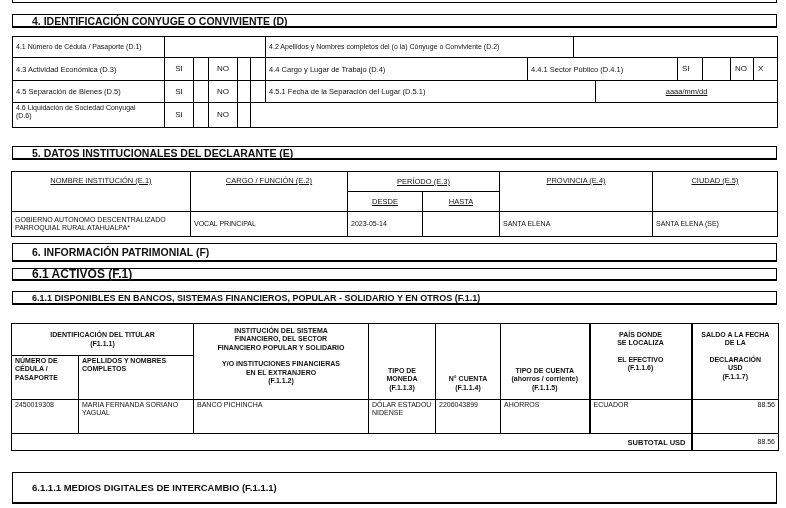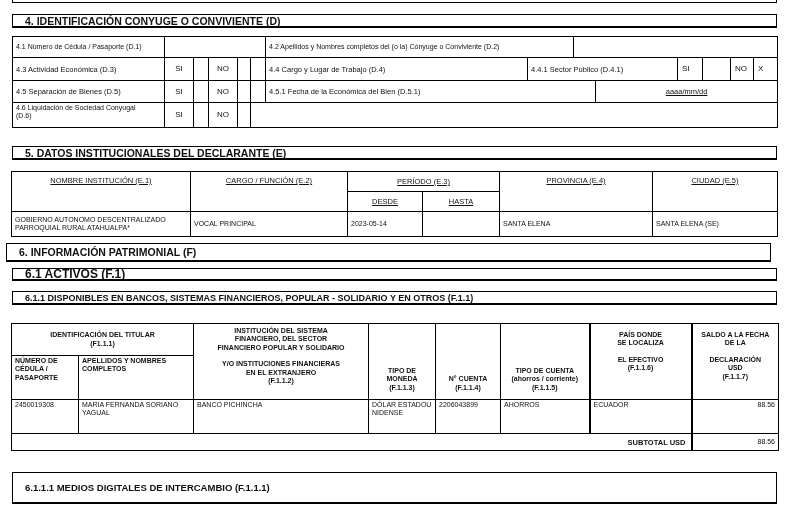--- a/index.html
+++ b/index.html
@@ -1,18 +1,18 @@
 <!DOCTYPE html>
 <html><head>
 <meta charset="utf-8">
 <style>
   html,body{margin:0;padding:0;background:#fff;}
   body{width:786px;height:508px;position:relative;font-family:"Liberation Sans",sans-serif;color:#111;overflow:hidden;}
   .abs{position:absolute;box-sizing:border-box;}
-  .hdrbox{border:1px solid #000;border-bottom-width:2px;display:flex;align-items:center;padding:0 12px;font-weight:bold;background:#fff;}
+  .hdrbox{border:1px solid #000;border-bottom-width:2px;display:flex;align-items:center;padding:0 19px;font-weight:bold;background:#fff;}
   table{border-collapse:collapse;table-layout:fixed;background:#fff;}
   td{border:1px solid #000;padding:1px 3px;font-size:7.5px;line-height:1.2;overflow:hidden;vertical-align:middle;box-sizing:border-box;}
   .pre{white-space:pre-line;}
   .cen{text-align:center;text-decoration:underline;}
   .rt{text-align:right;}
   .top{vertical-align:top;}
   .bot{vertical-align:bottom;}
   .bold{font-weight:bold;}
   .yn{text-align:center;font-size:8px;}
   .ynl{font-size:8px;padding-left:4px;}
@@ -72,21 +72,21 @@
     <td class="ynl">NO</td>
     <td class="ynl">X</td>
   </tr>
   <tr style="height:22px;">
     <td>4.5 Separación de Bienes (D.5)</td>
     <td class="yn">SI</td>
     <td></td>
     <td class="yn">NO</td>
     <td></td>
     <td></td>
-    <td colspan="3">4.5.1 Fecha de la Económica del Bien (D.5.1)</td>
+    <td colspan="3">4.5.1 Fecha de la Separación del Lugar (D.5.1)</td>
     <td colspan="5" class="cen">aaaa/mm/dd</td>
   </tr>
   <tr style="height:25px;">
     <td class="pre top" style="font-size:7px;">4.6 Liquidación de Sociedad Conyugal
 (D.6)</td>
     <td class="yn">SI</td>
     <td></td>
     <td class="yn">NO</td>
     <td></td>
     <td colspan="9"></td>
@@ -123,21 +123,21 @@
     <td style="font-size:7px;">GOBIERNO AUTONOMO DESCENTRALIZADO PARROQUIAL RURAL ATAHUALPA*</td>
     <td style="font-size:7px;">VOCAL PRINCIPAL</td>
     <td style="font-size:7px;">2023-05-14</td>
     <td style="font-size:7px;"></td>
     <td style="font-size:7px;">SANTA ELENA</td>
     <td style="font-size:7px;">SANTA ELENA (SE)</td>
   </tr>
 </tbody>
   </table>
 
-<div class="abs hdrbox" style="left:6px;top:243px;width:765px;height:19px;font-size:10.5px;">
+<div class="abs hdrbox" style="left:12px;top:243px;width:765px;height:19px;font-size:10.5px;">
   <span>6. INFORMACIÓN PATRIMONIAL (F)</span>
 </div>
 
 <div class="abs hdrbox" style="left:12px;top:268px;width:765px;height:13px;font-size:12px;">
   <span>6.1 ACTIVOS (F.1)</span>
 </div>
 
 <div class="abs hdrbox" style="left:12px;top:291px;width:765px;height:14px;font-size:9px;text-align:right;">
   <span>6.1.1 DISPONIBLES EN BANCOS, SISTEMAS FINANCIEROS, POPULAR - SOLIDARIO Y EN OTROS (F.1.1)</span>
 </div>

